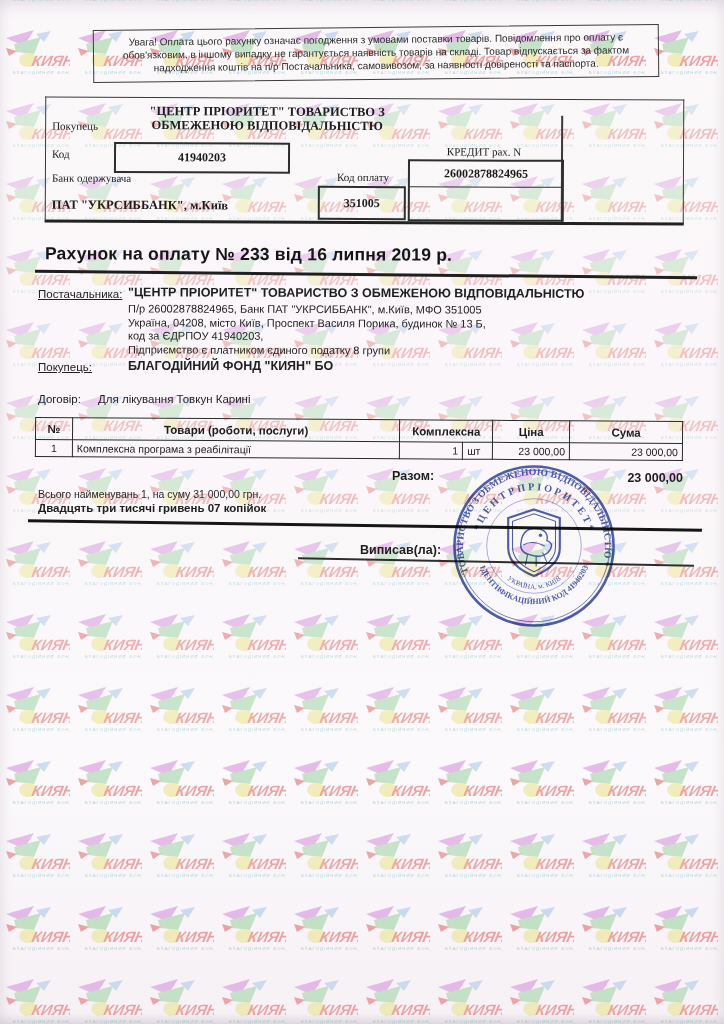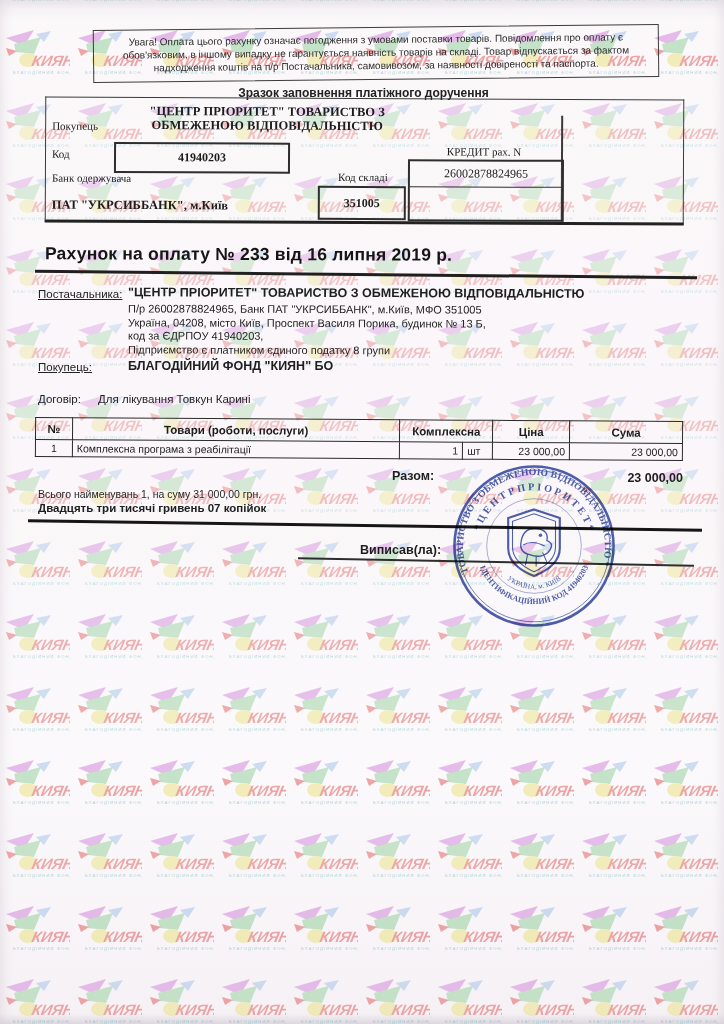--- a/index.html
+++ b/index.html
@@ -43,21 +43,21 @@
     position:absolute;left:70px;top:6px;width:302px;text-align:center;
     font-weight:bold;font-size:12.5px;line-height:1.15;
   }
   .code-box{
     position:absolute;left:68px;top:44px;width:172px;height:27px;
     border:2px solid #2e2e2e;display:flex;align-items:center;justify-content:center;
     font-weight:bold;font-size:12px;text-align:right;
   }
   .credit-lbl{position:absolute;left:360px;top:46px;width:156px;text-align:center;font-size:11px;}
   .credit-box{position:absolute;left:362px;top:60px;width:152px;height:58px;border:2px solid #2e2e2e;}
-  .credit-box .acct{height:25px;border-bottom:1.6px solid #2e2e2e;display:flex;align-items:center;justify-content:center;font-weight:normal;font-size:12px;}
+  .credit-box .acct{height:25px;border-bottom:1.6px solid #2e2e2e;display:flex;align-items:center;justify-content:center;font-weight:bold;font-size:12px;}
   .bankcode-lbl{position:absolute;left:262px;top:72px;width:110px;text-align:center;font-size:11px;}
   .bankcode-box{
     position:absolute;left:272px;top:87px;width:84px;height:30px;border:2px solid #2e2e2e;
     display:flex;align-items:center;justify-content:center;font-weight:bold;font-size:12px;
   }
   .bank-name{position:absolute;left:6px;top:100px;font-weight:bold;font-size:12.5px;}
   .inv-title{left:45px;top:244px;font-weight:bold;font-size:17.5px;color:#151515;letter-spacing:.2px;transform:rotate(.2deg);}
   .title-rule{left:35px;top:273px;width:662px;height:2.6px;background:#1f1f1f;transform:rotate(.55deg);}
   .fieldlbl{font-size:11.5px;text-decoration:underline;color:#222;}
   .supplier-lbl{left:38px;top:288px;}
@@ -1742,36 +1742,35 @@
           <polygon points="2,20 13,23 5,28" fill="#e05252"></polygon>
           <g transform="translate(9,0) skewX(-12)">
             <text x="26" y="38" font-family="Liberation Sans,sans-serif" font-style="italic" font-weight="bold" font-size="15" fill="#e05252">КИЯН</text>
           </g>
           <text x="9" y="46" font-family="Liberation Sans,sans-serif" font-size="4.2" letter-spacing="1.1" fill="#5ab0ac">БЛАГОДІЙНИЙ ФОНД</text>
         </svg></div>
     </div>
 
   <div class="ink notice">Увага! Оплата цього рахунку означає погодження з умовами поставки товарів. Повідомлення про оплату є обов'язковим, в іншому випадку не гарантується наявність товарів на складі. Товар відпускається за фактом надходження коштів на п/р Постачальника, самовивозом, за наявності довіреності та паспорта.</div>
 
-  <div class="ink sample-title">Зразок заповнення платіжного доручення</div>
   <div class="ink sample-box">
     <div class="vdiv"></div>
     <div class="lbl" style="left:6px;top:22px;">Покупець</div>
     <div class="rname">"ЦЕНТР  ПРІОРИТЕТ"  ТОВАРИСТВО З ОБМЕЖЕНОЮ ВІДПОВІДАЛЬНІСТЮ</div>
     <div class="lbl" style="left:6px;top:50px;">Код</div>
     <div class="code-box">
       <span>41940203</span>
     </div>
     <div class="credit-lbl">КРЕДИТ рах. N</div>
     <div class="credit-box">
       <div class="acct">26002878824965</div>
     </div>
     <div class="lbl" style="left:6px;top:74px;">Банк одержувача</div>
     <div class="bank-name">ПАТ "УКРСИББАНК", м.Київ</div>
-    <div class="bankcode-lbl">Код складі</div>
+    <div class="bankcode-lbl">Код оплату</div>
     <div class="bankcode-box">
       <span>351005</span>
     </div>
   </div>
 
   <div class="ink inv-title">Рахунок на оплату № 233 від 16 липня 2019 р.</div>
   <div class="ink title-rule"></div>
 
   <div class="ink fieldlbl supplier-lbl">Постачальника:</div>
   <div class="ink supplier-name">"ЦЕНТР  ПРІОРИТЕТ"  ТОВАРИСТВО З ОБМЕЖЕНОЮ ВІДПОВІДАЛЬНІСТЮ</div>

